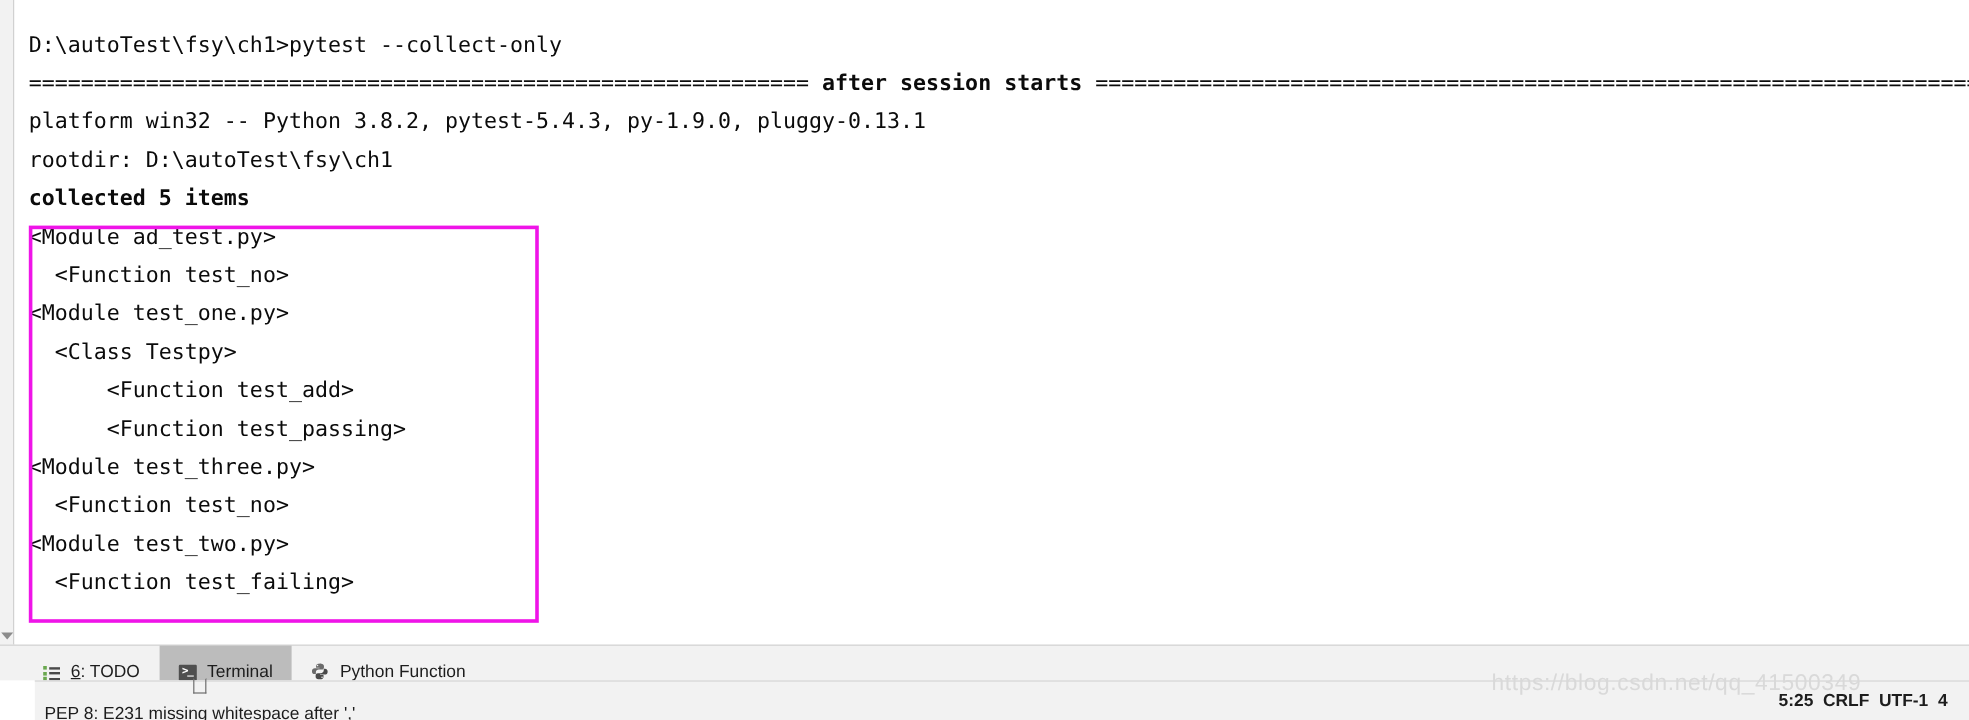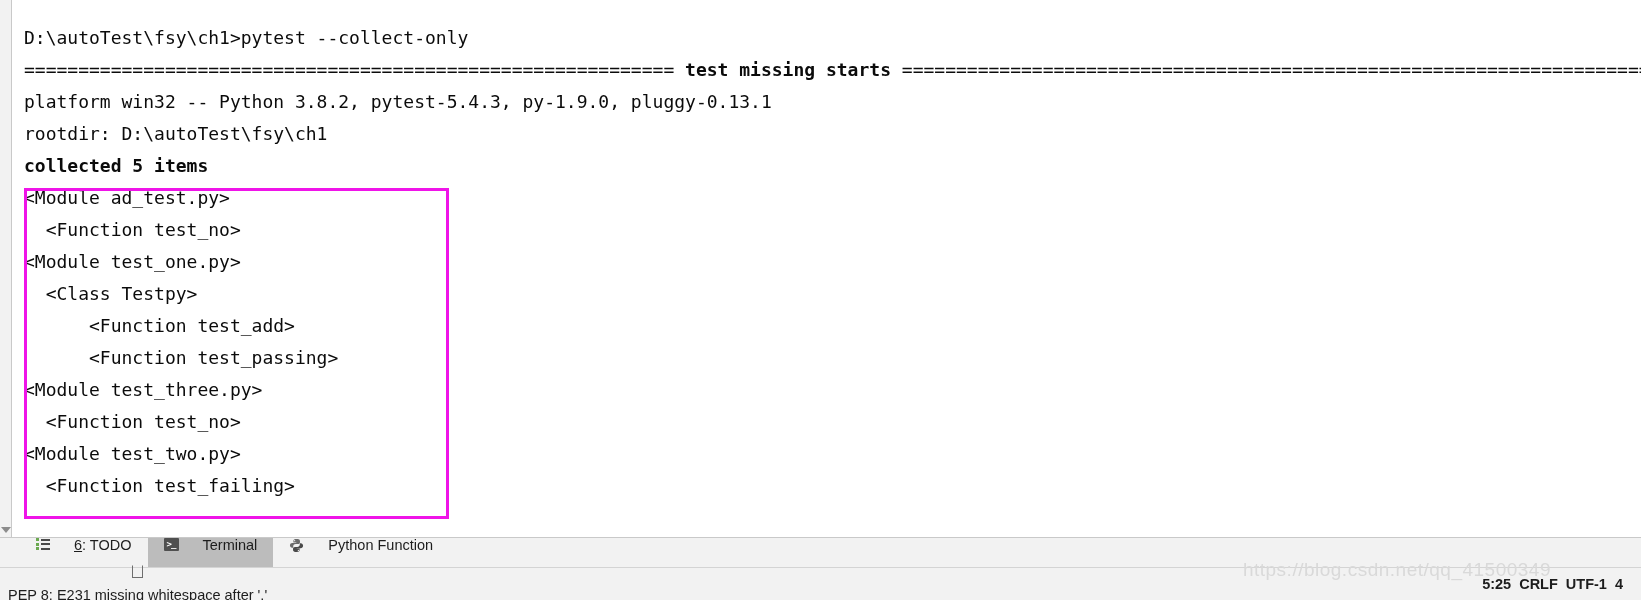--- a/index.html
+++ b/index.html
@@ -89,22 +89,22 @@
     height: 30px;
     background: #f2f2f2;
     border-top: 1px solid #c9c9c9;
     display: flex;
     align-items: stretch;
     padding-left: 20px;
     box-sizing: border-box;
   }
   .tab {
     display: flex;
-    align-items: flex-start;
-    gap: 24px;
+    align-items: flex-end;
+    gap: 9px;
     padding: 0 16px;
     font-size: 14.5px;
     color: #1d1d1d;
     cursor: default;
     white-space: nowrap;
   }
   .tab.active {
     background: #bcbcbc;
   }
   .tab .tlabel { line-height: 1; }
@@ -141,20 +141,21 @@
     height: 33px;
     background: #f2f2f2;
     border-top: 1px solid #d4d4d4;
     display: flex;
     align-items: center;
     position: relative;
     font-size: 14.5px;
     color: #1d1d1d;
     padding: 0 14px 0 8px;
     box-sizing: border-box;
+    margin-left: 29px;
   }
   .status-left { display: flex; align-items: center; gap: 9px; flex-direction: column; }
   .icon-doc {
     width: 11px; height: 13px;
     border: 1.5px solid #6e6e6e;
     border-top-color: transparent;
     box-sizing: border-box;
   }
   .status-right {
     margin-left: auto;
@@ -186,21 +187,21 @@
 
     <div class="tool-strip">
 
       <div class="tool-strip-caret"></div>
     </div>
 
     <div class="terminal">
 
       <div class="term-line">D:\autoTest\fsy\ch1&gt;pytest --collect-only</div>
 
-      <div class="term-line"><span>============================================================ </span><span class="bold" style="font-weight:bold">test missing starts</span><span> ==============================================================================</span></div>
+      <div class="term-line"><span>============================================================ </span><span class="bold" style="font-weight:bold">after session starts</span><span> ==============================================================================</span></div>
 
       <div class="term-line">platform win32 -- Python 3.8.2, pytest-5.4.3, py-1.9.0, pluggy-0.13.1</div>
 
       <div class="term-line">rootdir: D:\autoTest\fsy\ch1</div>
 
       <div class="term-line bold">collected 5 items</div>
 
       <div class="term-line">&lt;Module ad_test.py&gt;</div>
       <div class="term-line">  &lt;Function test_no&gt;</div>
       <div class="term-line">&lt;Module test_one.py&gt;</div>

